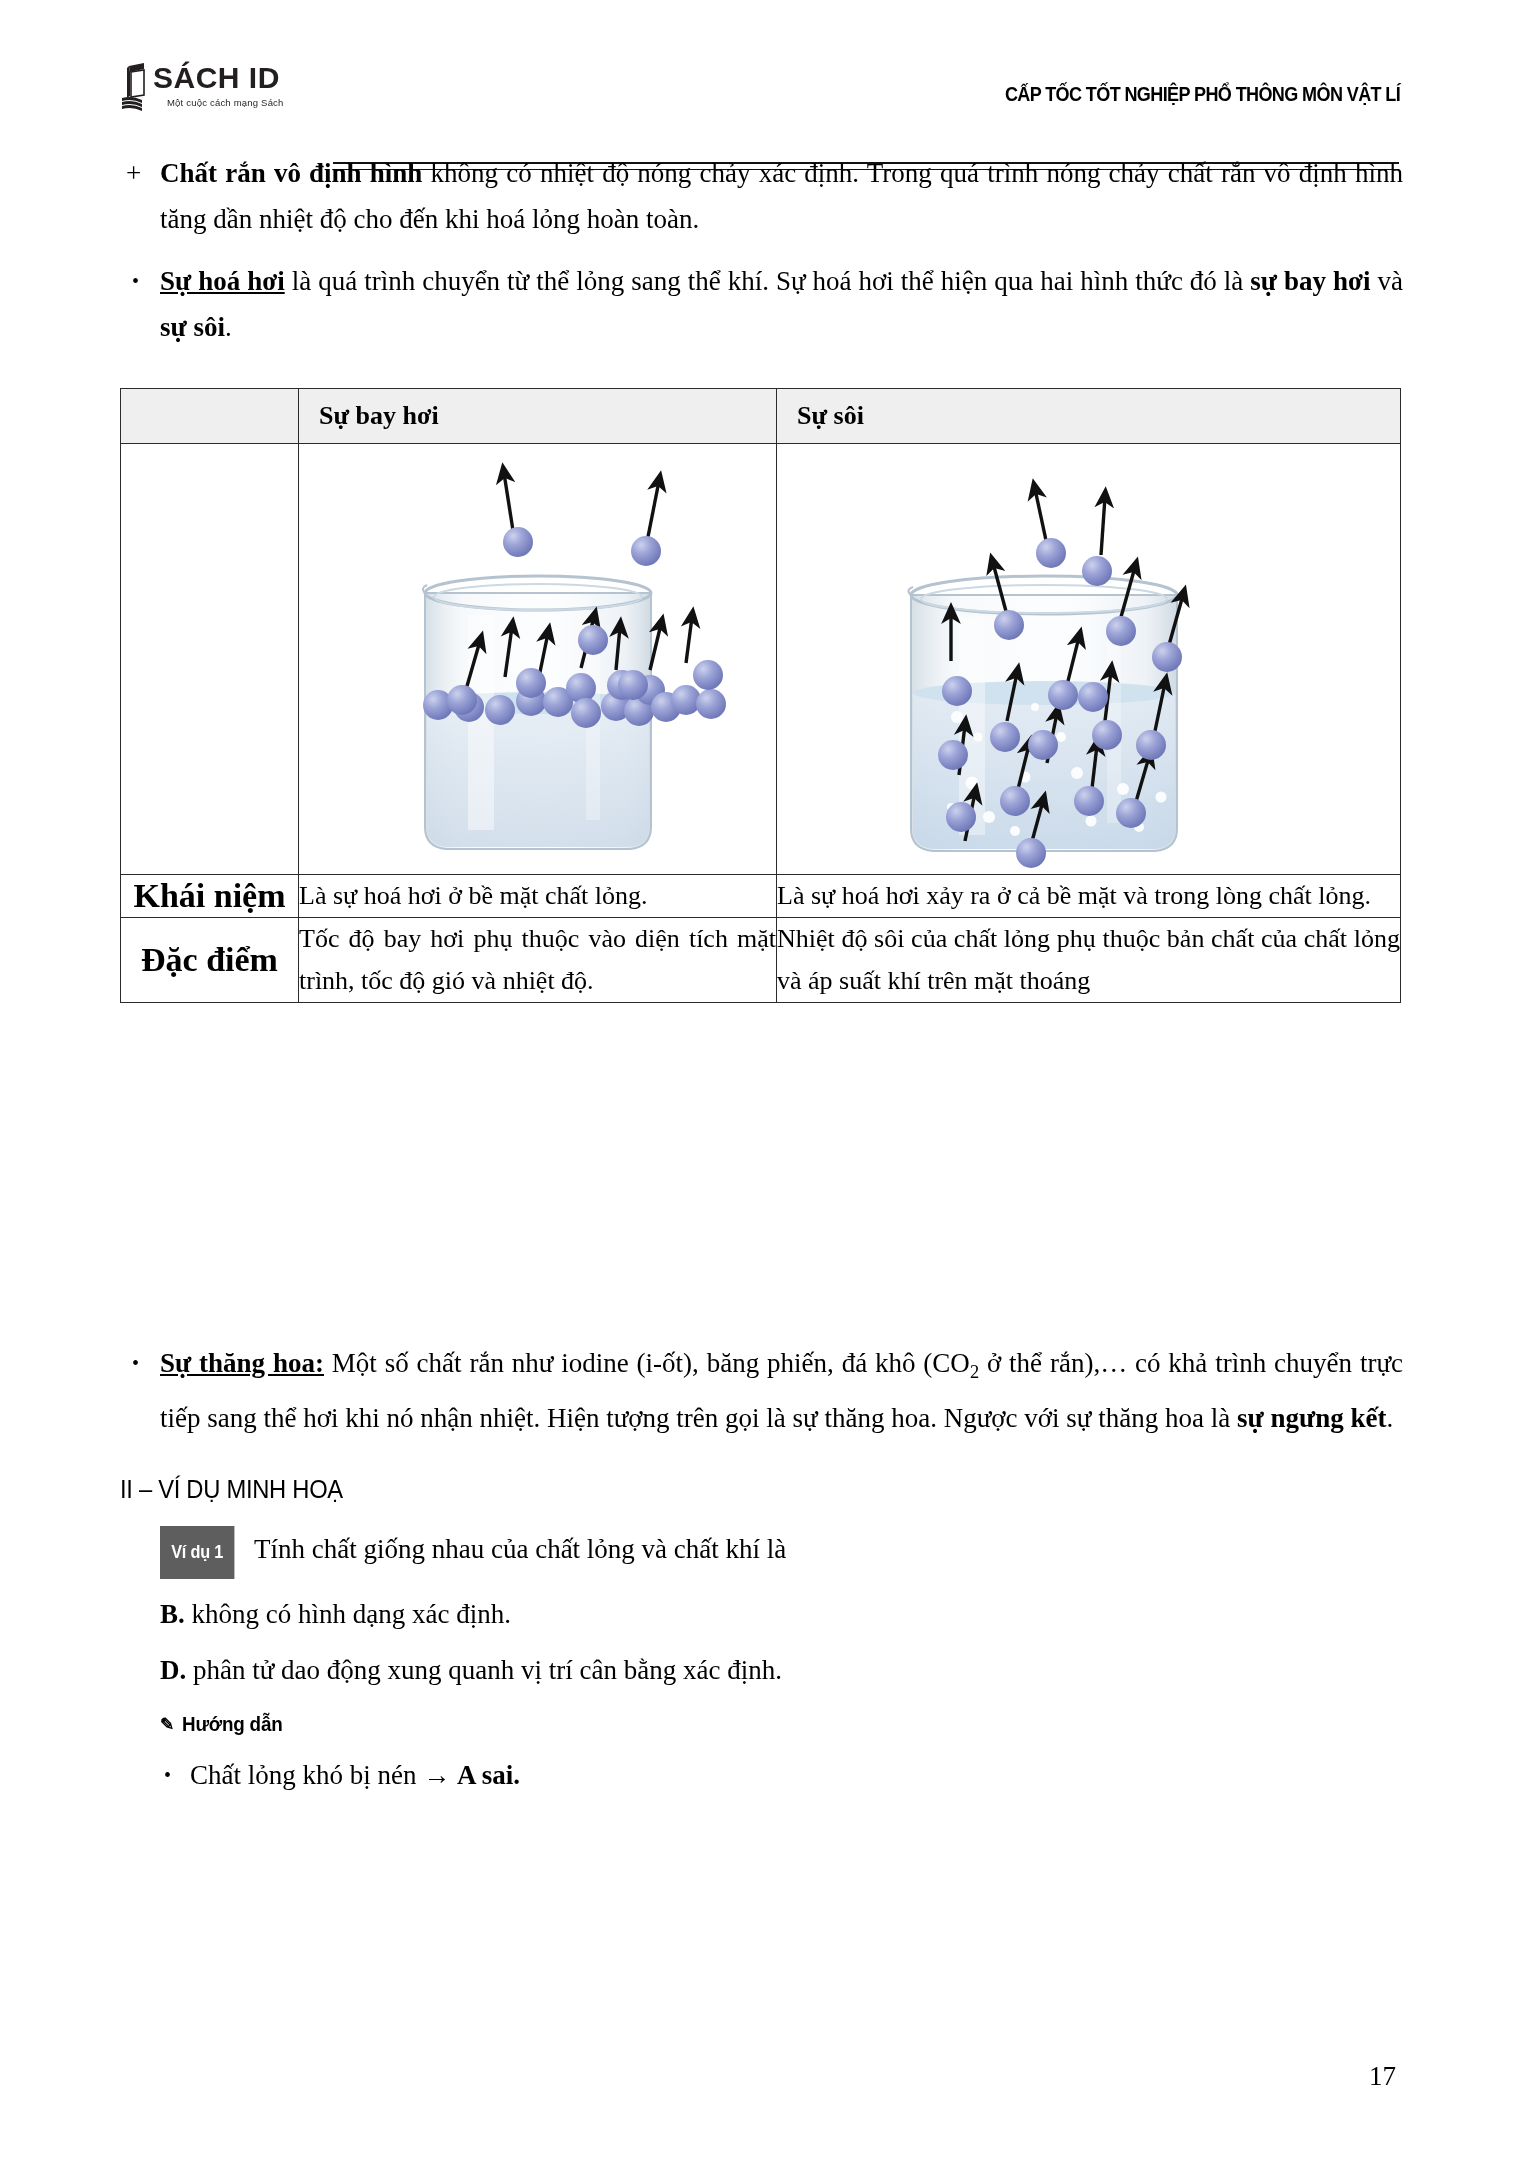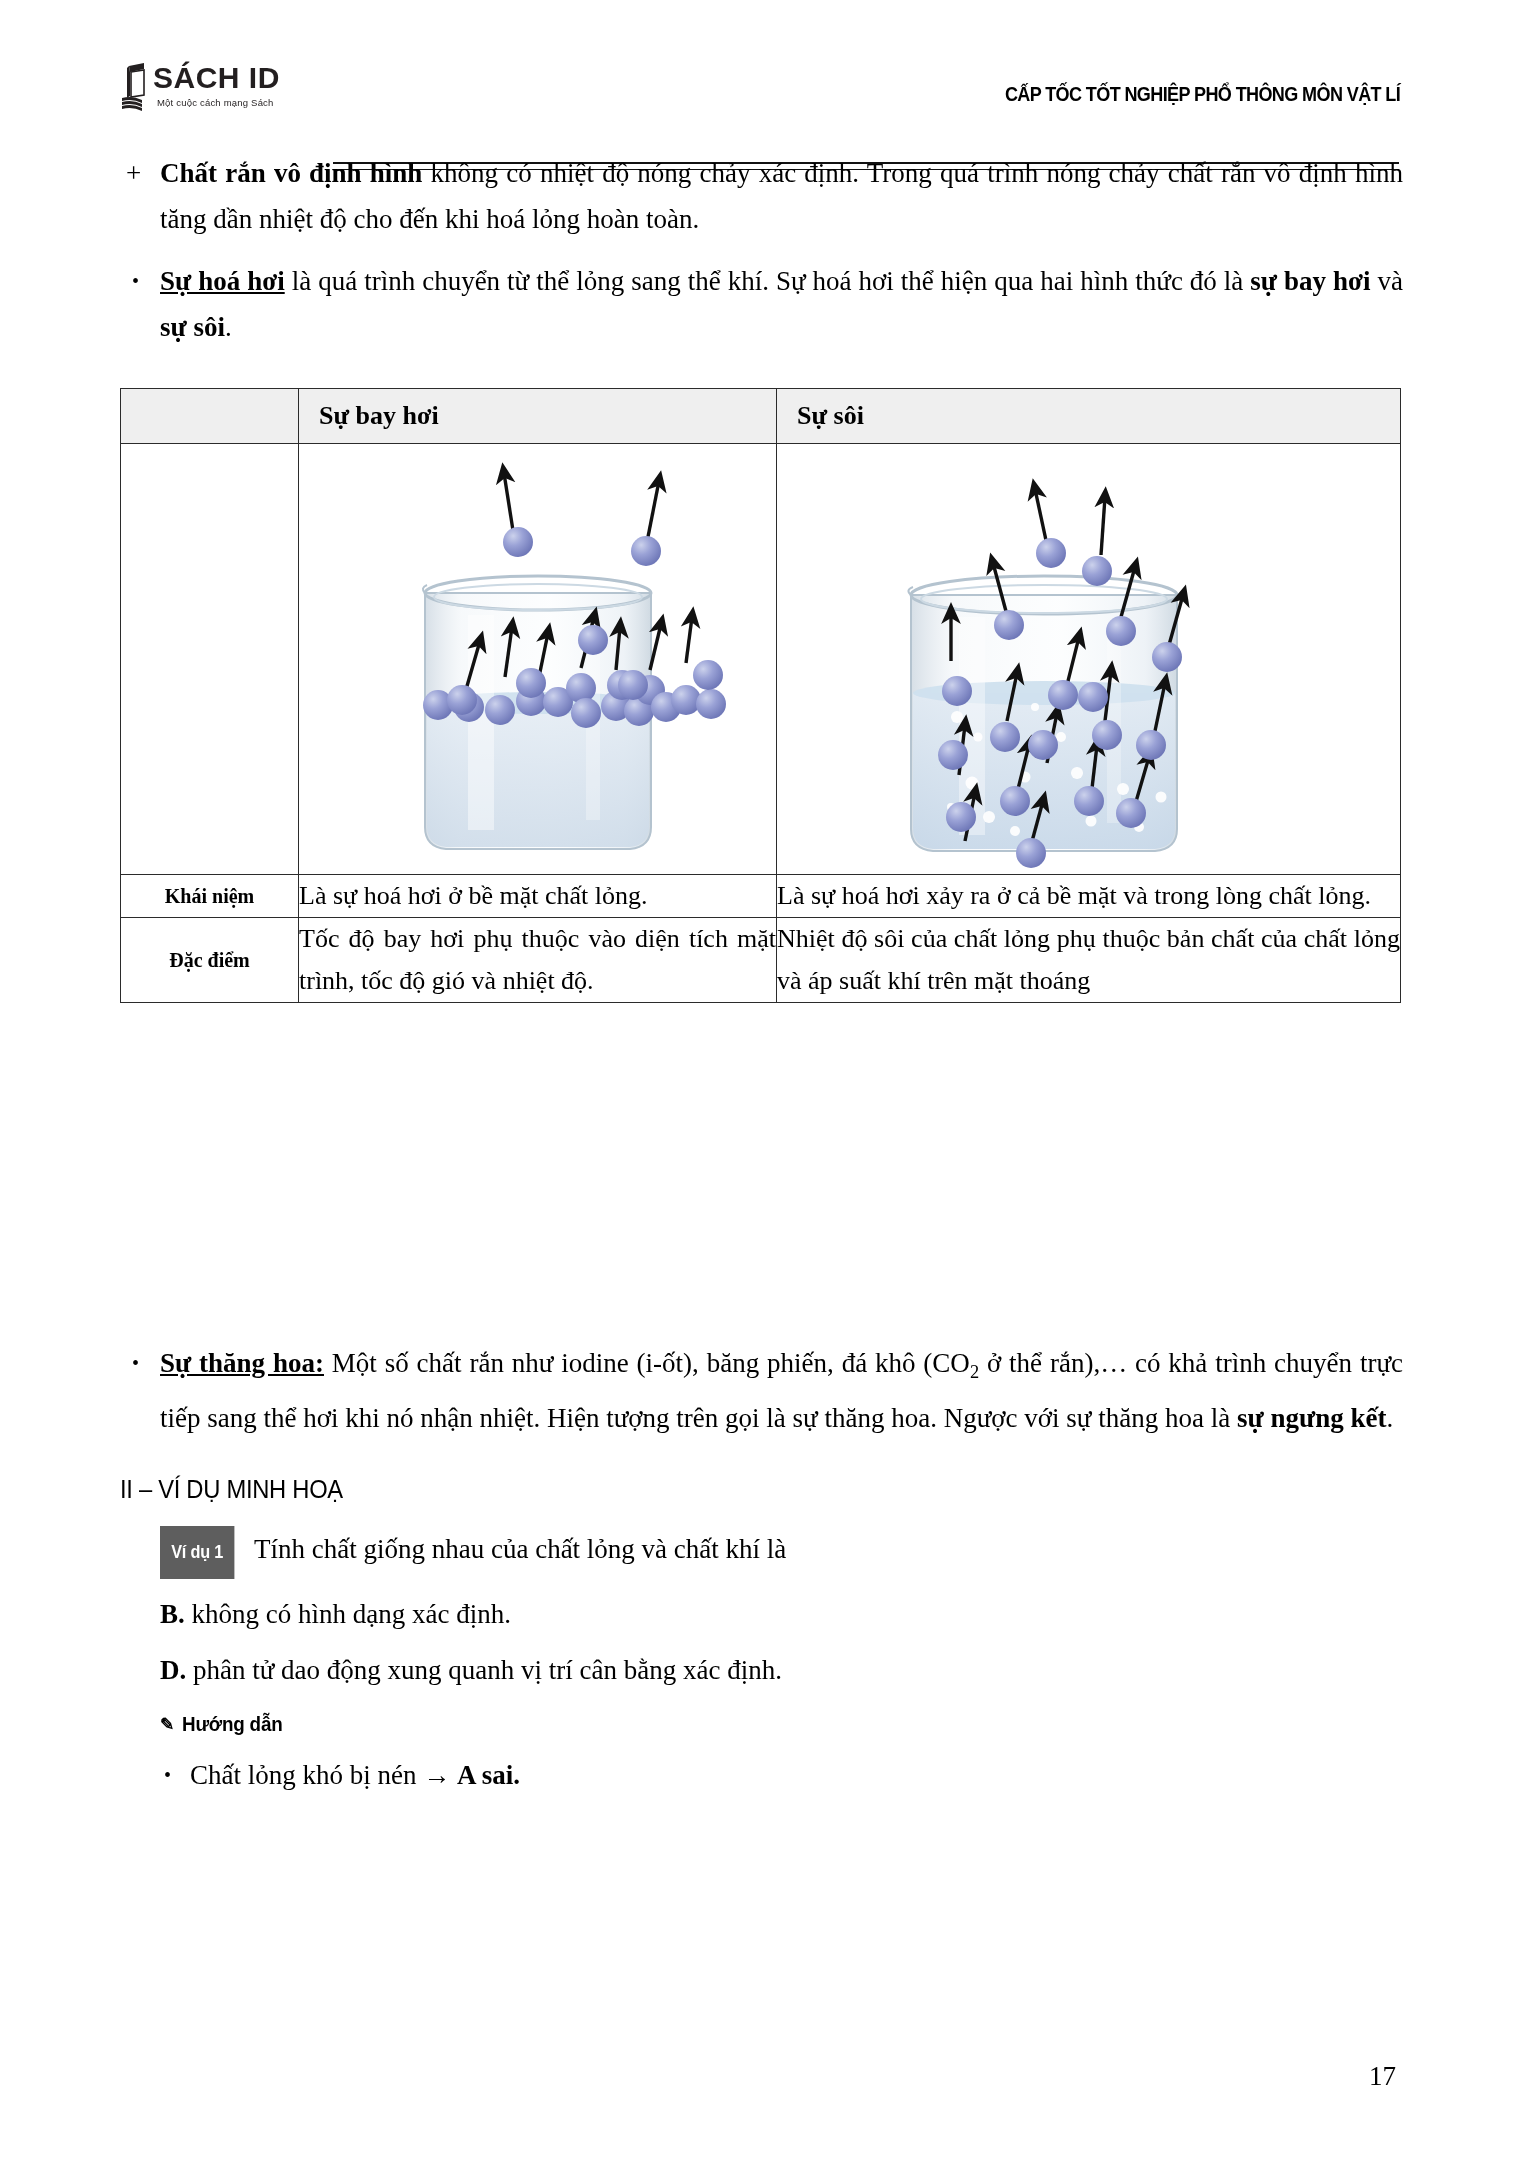--- a/index.html
+++ b/index.html
@@ -58,21 +58,21 @@
     line-height: 1.02;
     color: #231f20;
     white-space: nowrap;
   }
   .logo-tag {
     font-family: "Liberation Sans", sans-serif;
     font-size: 9.5px;
     letter-spacing: 0.2px;
     color: #231f20;
     margin-top: 3px;
-    margin-left: 4px;
+    margin-left: 14px;
     white-space: nowrap;
   }
   .header-title {
     position: absolute;
     right: 0;
     top: 20px;
     font-family: "Liberation Sans", sans-serif;
     font-size: 20.5px;
     font-weight: 700;
     letter-spacing: -0.7px;
@@ -146,21 +146,21 @@
     background: #efefef;
     height: 54px;
     font-size: 26px;
     font-weight: 700;
     text-align: left;
     padding-left: 20px;
   }
   .tbl thead th.blank { padding: 0; }
   .cell-label {
     text-align: center;
-    font-size: 20px;
+    font-size: 34px;
     font-weight: 700;
     padding: 8px 4px;
   }
   .cell-text {
     font-size: 26px;
     line-height: 42px;
     text-align: justify;
     text-justify: inter-word;
     padding: 9px 12px 9px 14px;
   }

